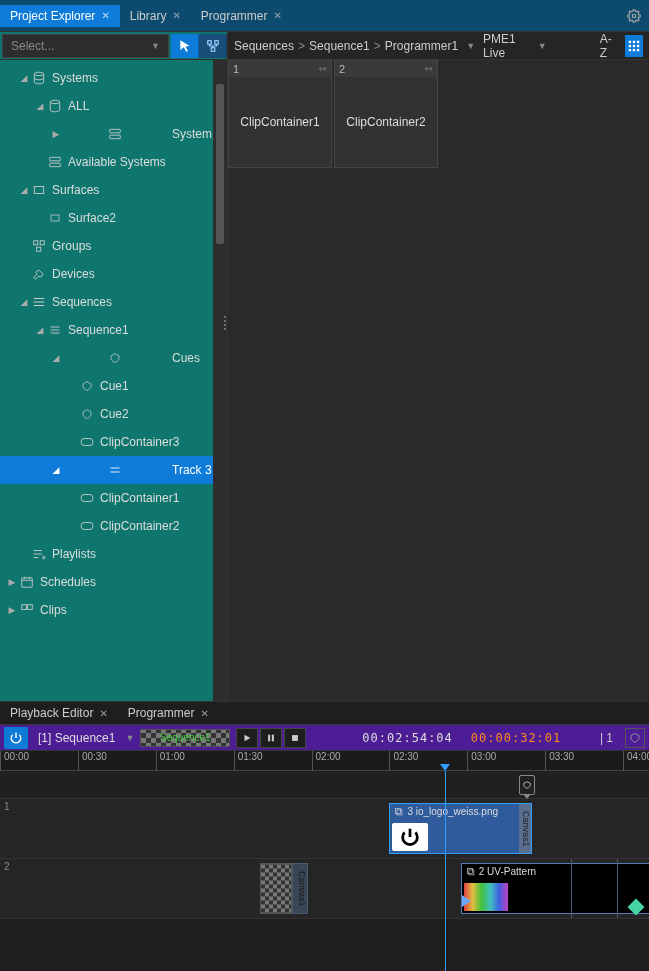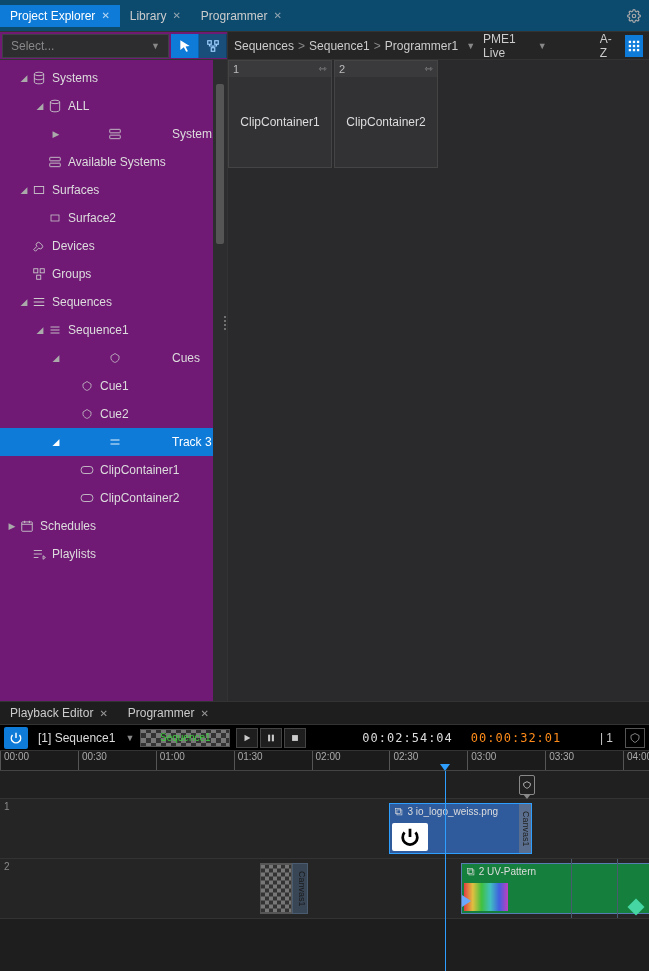--- a/index.html
+++ b/index.html
@@ -9,21 +9,21 @@
 .top-tabs { display: flex; align-items: center; height: 32px; background: #0c4a6e; border-bottom: 1px solid #333; }
 .top-tab { padding: 4px 10px; display: flex; align-items: center; gap: 6px; color: #ccc; cursor: pointer; }
 .top-tab.active { background: #0e7bd8; color: #fff; }
 .tab-close { font-size: 10px; opacity: 0.7; }
 .top-gear { margin-left: auto; padding: 4px 8px; color: #aaa; }
 
 
 .main-row { display: flex; flex: 1; min-height: 0; }
 
 
-.left-panel { width: 228px; background: #701a75; display: flex; flex-direction: column; border-right: 1px solid #333; }
+.left-panel { width: 228px; background: #0f766e; display: flex; flex-direction: column; border-right: 1px solid #333; }
 .select-bar { display: flex; align-items: center; height: 28px; border-bottom: 1px solid #333; }
 .select-drop { flex: 1; padding: 4px 8px; color: #888; display: flex; align-items: center; justify-content: space-between; background: #2d2d30; border: 1px solid #3f3f46; margin: 2px; }
 .select-icon-btn { width: 28px; height: 24px; display: flex; align-items: center; justify-content: center; background: #0e7bd8; color: #fff; border-right: 1px solid rgba(0,0,0,0.2); }
 .select-icon-btn.alt { background: #1a4e7a; }
 .tree { flex: 1; overflow-y: auto; padding: 4px 0; position: relative; }
 .tree-scrollbar { position: absolute; right: 0; top: 0; width: 14px; height: 100%; background: #2d2d30; }
 .tree-scrollbar::before { content:""; position:absolute; top: 24px; left: 3px; right: 3px; height: 160px; background: #555; border-radius: 2px; }
 .tree-item { display: flex; align-items: center; height: 28px; padding-left: 6px; color: #ddd; white-space: nowrap; cursor: pointer; }
 .tree-item.selected { background: #0e7bd8; color: #fff; }
 .tree-arrow { width: 12px; display: inline-flex; justify-content: center; color: #aaa; font-size: 9px; }
@@ -52,21 +52,21 @@
 .clip-card-body { flex: 1; display: flex; align-items: center; justify-content: center; font-size: 12px; text-align: center; padding: 4px; }
 .stretch-icon { font-size: 10px; color: #888; }
 .splitter-dots { width: 6px; display: flex; flex-direction: column; gap: 2px; justify-content: center; align-items: center; color: #666; position: absolute; left: -6px; top: 40%; }
 .splitter-dots span { width:2px; height:2px; background:#888; border-radius:50%; }
 
 
 .bottom-tabs { display: flex; align-items: center; height: 24px; background: #1e1e1e; border-top: 1px solid #333; border-bottom: 1px solid #333; }
 .bottom-tab { padding: 4px 10px; display: flex; align-items: center; gap: 6px; color: #ccc; }
 
 
-.playback-head { display: flex; align-items: center; height: 26px; background: #000000; border-bottom: 1px solid #333; padding: 0 4px; gap: 6px; }
+.playback-head { display: flex; align-items: center; height: 26px; background: #4c1d95; border-bottom: 1px solid #333; padding: 0 4px; gap: 6px; }
 .power-btn { width: 24px; height: 22px; display: flex; align-items: center; justify-content: center; background: #0e7bd8; color: #fff; border-radius: 2px; }
 .seq-name { color: #ddd; padding: 0 4px; }
 .seq-dd { color: #888; font-size: 9px; }
 .seq-thumb { width: 90px; height: 18px; background: repeating-conic-gradient(#777 0% 25%, #333 0% 50%) 0/10px 10px; border: 1px solid #555; color: #3ecb3e; display: flex; align-items: center; justify-content: center; font-size: 10px; }
 .transport { display: flex; gap: 2px; }
 .transport-btn { width: 22px; height: 20px; display: flex; align-items: center; justify-content: center; border: 1px solid #444; background: #1e1e1e; color: #ccc; }
 .timecode1 { color: #ddd; font-family: monospace; letter-spacing: 1px; padding: 0 6px; margin-left: 44px; }
 .timecode2 { color: #ff8c1a; font-family: monospace; letter-spacing: 1px; padding: 0 6px; }
 .pb-spacer { flex: 1; }
 .pb-count { color: #ccc; padding: 0 6px; }
@@ -78,21 +78,21 @@
 
 
 .timeline { position: relative; background: #1e1e1e; height: 200px; }
 .marker-lane { height: 28px; background: #202020; border-bottom: 1px solid #333; position: relative; }
 .marker { position: absolute; top: 4px; width: 16px; height: 20px; border: 1px solid #888; color: #ccc; display: flex; align-items: center; justify-content: center; font-size: 10px; border-radius: 2px; }
 .marker::after { content:""; position:absolute; bottom:-5px; left:50%; transform:translateX(-50%); width:0;height:0;border-left:4px solid transparent;border-right:4px solid transparent;border-top:5px solid #888; }
 .track-lane { height: 60px; background: #252526; border-bottom: 1px solid #333; position: relative; }
 .track-num { position: absolute; left: 4px; top: 2px; color: #888; font-size: 10px; }
 .playhead { position: absolute; top: 0; bottom: 0; width: 1px; background: #2e9fff; z-index: 5; }
 .playhead::before { content:""; position:absolute; top:-7px; left:-5px; width:0;height:0;border-left:5px solid transparent;border-right:5px solid transparent;border-top:7px solid #2e9fff; }
-.clip-block { position: absolute; top: 4px; bottom: 4px; background: #15803d; border: 1px solid #577db3; color: #ddd; font-size: 10px; overflow: hidden; }
+.clip-block { position: absolute; top: 4px; bottom: 4px; background: #000000; border: 1px solid #577db3; color: #ddd; font-size: 10px; overflow: hidden; }
 .clip-block.sel { border: 1px solid #2e9fff; background: #2f5a9c; }
 .clip-block .clip-tab { position:absolute; top:0; right:0; width:12px; height:100%; background:#5a6f8f; writing-mode: vertical-rl; font-size:9px; color:#222; text-align:center; }
 .clip-block .clip-label { padding: 2px 4px; display: flex; gap: 3px; align-items: center; }
 .clip-block .clip-thumb { position:absolute; left:2px; bottom:2px; width:36px; height:28px; background:#fff; color:#000; display:flex; align-items:center; justify-content:center; border-radius:2px; }
 .clip-block .clip-thumb svg { width:22px; height:22px; }
 .clip-block .rainbow { position:absolute; left:2px; bottom:2px; width:44px; height:28px; background: linear-gradient(90deg,#e04040,#e0c040,#40c040,#40c0c0,#4060e0,#c040c0); }
 .clip-block .play-tri { position:absolute; left:4px; bottom:4px; width:0;height:0;border-top:6px solid transparent;border-bottom:6px solid transparent;border-left:9px solid #6aa9ff; }
 .canvas-stub { position:absolute; top:4px; bottom:4px; background:#394656; width:16px; writing-mode: vertical-rl; font-size:9px; color:#1a1a1a; text-align:center; border:1px solid #4a5a6f; }
 .checker-stub { position:absolute; top:4px; bottom:4px; width:32px; background: repeating-conic-gradient(#777 0% 25%, #333 0% 50%) 0/8px 8px; border:1px solid #555; }
 .diamond { position:absolute; width:12px; height:12px; background:#45d6a4; transform: rotate(45deg); }
@@ -207,36 +207,36 @@
               <rect x="4" y="6" width="16" height="12"></rect>
             </svg>
           </span>
         <span class="tree-label">Surface2</span>
       </div>
 
       <div class="tree-item indent-1">
         <span class="tree-arrow none"></span>
         <span class="tree-icon">
             <svg width="14" height="14" viewBox="0 0 24 24" fill="none" stroke="#ccc" stroke-width="1.5">
-              <path d="M14 7a4 4 0 0 0-5.66 5.66L3 18l3 3 5.34-5.34A4 4 0 0 0 17 10l-3-3z"></path>
-            </svg>
-          </span>
-        <span class="tree-label">Devices</span>
-      </div>
-      <div class="tree-item indent-1">
-        <span class="tree-arrow none"></span>
-        <span class="tree-icon">
-            <svg width="14" height="14" viewBox="0 0 24 24" fill="none" stroke="#ccc" stroke-width="1.5">
               <rect x="3" y="3" width="7" height="7"></rect>
               <rect x="14" y="3" width="7" height="7"></rect>
               <rect x="8" y="14" width="7" height="7"></rect>
             </svg>
           </span>
         <span class="tree-label">Groups</span>
       </div>
+      <div class="tree-item indent-1">
+        <span class="tree-arrow none"></span>
+        <span class="tree-icon">
+            <svg width="14" height="14" viewBox="0 0 24 24" fill="none" stroke="#ccc" stroke-width="1.5">
+              <path d="M14 7a4 4 0 0 0-5.66 5.66L3 18l3 3 5.34-5.34A4 4 0 0 0 17 10l-3-3z"></path>
+            </svg>
+          </span>
+        <span class="tree-label">Devices</span>
+      </div>
 
       <div class="tree-item indent-1">
         <span class="tree-arrow open"></span>
         <span class="tree-icon">
             <svg width="14" height="14" viewBox="0 0 24 24" fill="none" stroke="#ccc" stroke-width="1.8">
               <path d="M3 6h18M3 12h18M3 18h18"></path>
             </svg>
           </span>
         <span class="tree-label">Sequences</span>
       </div>
@@ -269,20 +269,29 @@
       </div>
       <div class="tree-item indent-4">
         <span class="tree-arrow none"></span>
         <span class="tree-icon">
             <svg width="12" height="12" viewBox="0 0 24 24" fill="none" stroke="#ccc" stroke-width="1.5">
               <path d="M12 3l8 5v5c0 5-8 8-8 8s-8-3-8-8V8z"></path>
             </svg>
           </span>
         <span class="tree-label">Cue2</span>
       </div>
+      <div class="tree-item indent-4">
+        <span class="tree-arrow none"></span>
+        <span class="tree-icon">
+            <svg width="14" height="10" viewBox="0 0 24 16" fill="none" stroke="#ccc" stroke-width="1.5">
+              <rect x="2" y="2" width="20" height="12" rx="5"></rect>
+            </svg>
+          </span>
+        <span class="tree-label">ClipContainer3</span>
+      </div>
       <div class="tree-item indent-3 selected">
         <span class="tree-arrow open" style="color:#fff"></span>
         <span class="tree-icon">
             <svg width="12" height="12" viewBox="0 0 24 24" fill="none" stroke="#fff" stroke-width="1.8">
               <path d="M3 8h18M3 16h18"></path>
             </svg>
           </span>
         <span class="tree-label">Track 3</span>
       </div>
       <div class="tree-item indent-4">
@@ -297,38 +306,48 @@
       <div class="tree-item indent-4">
         <span class="tree-arrow none"></span>
         <span class="tree-icon">
             <svg width="14" height="10" viewBox="0 0 24 16" fill="none" stroke="#ccc" stroke-width="1.5">
               <rect x="2" y="2" width="20" height="12" rx="5"></rect>
             </svg>
           </span>
         <span class="tree-label">ClipContainer2</span>
       </div>
 
+      <div class="tree-item indent-1">
+        <span class="tree-arrow none"></span>
+        <span class="tree-icon">
+            <svg width="14" height="14" viewBox="0 0 24 24" fill="none" stroke="#ccc" stroke-width="1.5">
+              <path d="M3 6h14M3 12h14M3 18h8M19 15l4 3-4 3z"></path>
+            </svg>
+          </span>
+        <span class="tree-label">Playlists</span>
+      </div>
       <div class="tree-item">
         <span class="tree-arrow closed"></span>
         <span class="tree-icon">
             <svg width="14" height="14" viewBox="0 0 24 24" fill="none" stroke="#ccc" stroke-width="1.5">
               <rect x="3" y="5" width="18" height="16" rx="1"></rect>
               <path d="M3 9h18M8 3v4M16 3v4"></path>
             </svg>
           </span>
         <span class="tree-label">Schedules</span>
       </div>
-      <div class="tree-item indent-1">
-        <span class="tree-arrow none"></span>
-        <span class="tree-icon">
-            <svg width="14" height="14" viewBox="0 0 24 24" fill="none" stroke="#ccc" stroke-width="1.5">
-              <path d="M3 6h14M3 12h14M3 18h8M19 15l4 3-4 3z"></path>
-            </svg>
-          </span>
-        <span class="tree-label">Playlists</span>
+      <div class="tree-item">
+        <span class="tree-arrow closed"></span>
+        <span class="tree-icon">
+            <svg width="14" height="14" viewBox="0 0 24 24" fill="none" stroke="#ccc" stroke-width="1.5">
+              <rect x="3" y="3" width="8" height="8"></rect>
+              <rect x="13" y="3" width="8" height="8"></rect>
+            </svg>
+          </span>
+        <span class="tree-label">Clips</span>
       </div>
     </div>
   </div>
 
   <div class="right-panel">
     <div class="crumb-bar">
       <span class="crumb">Sequences</span>
       <span class="crumb-sep">&gt;</span>
       <span class="crumb">Sequence1</span>
       <span class="crumb-sep">&gt;</span>

